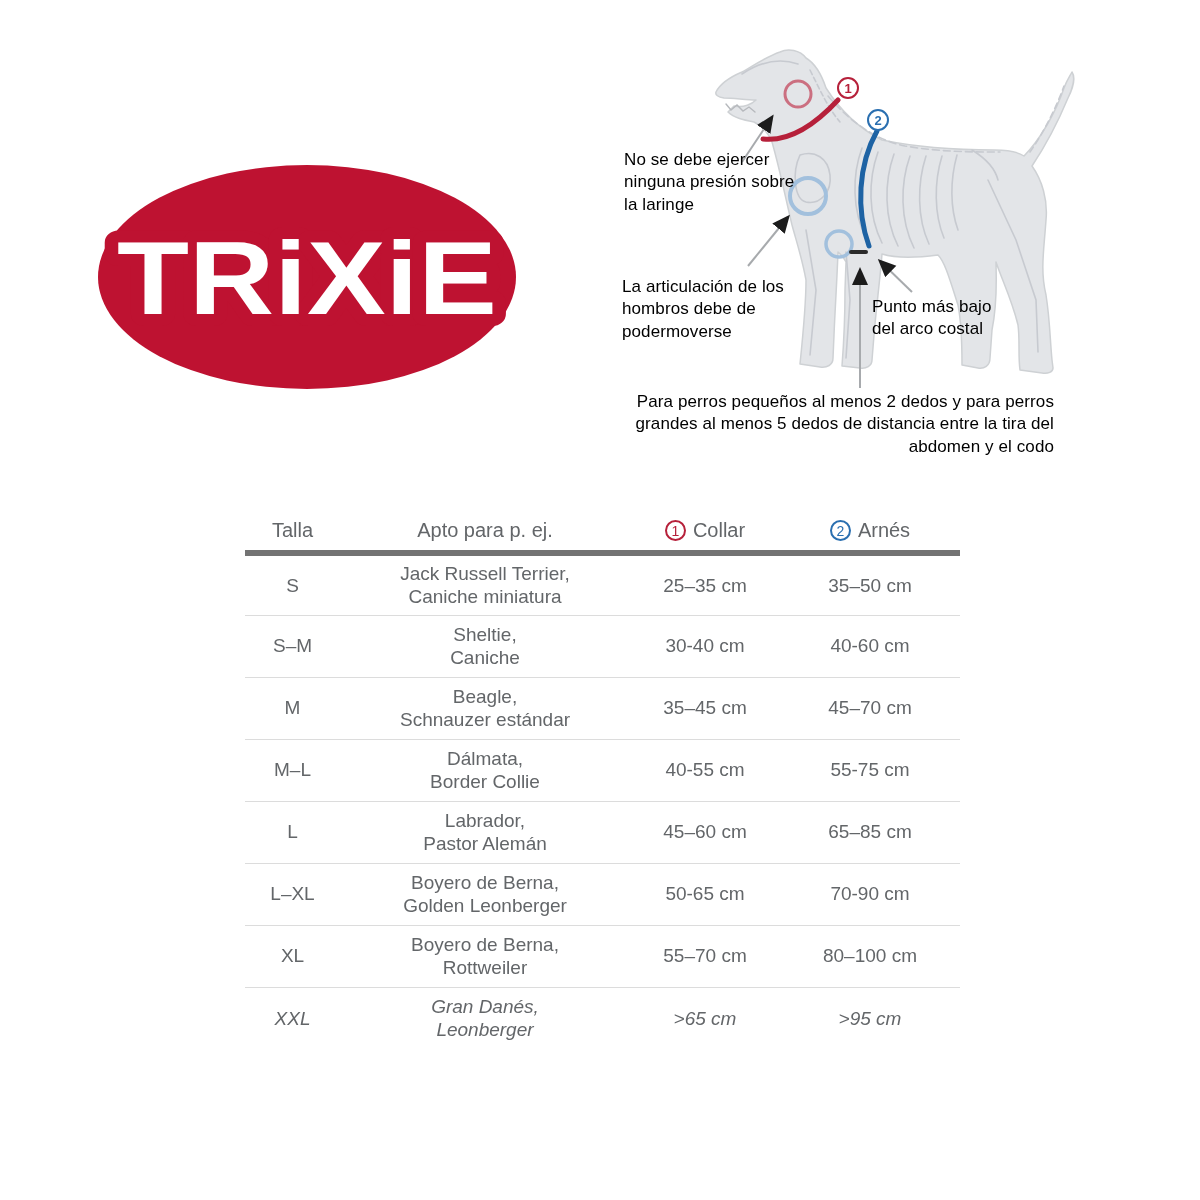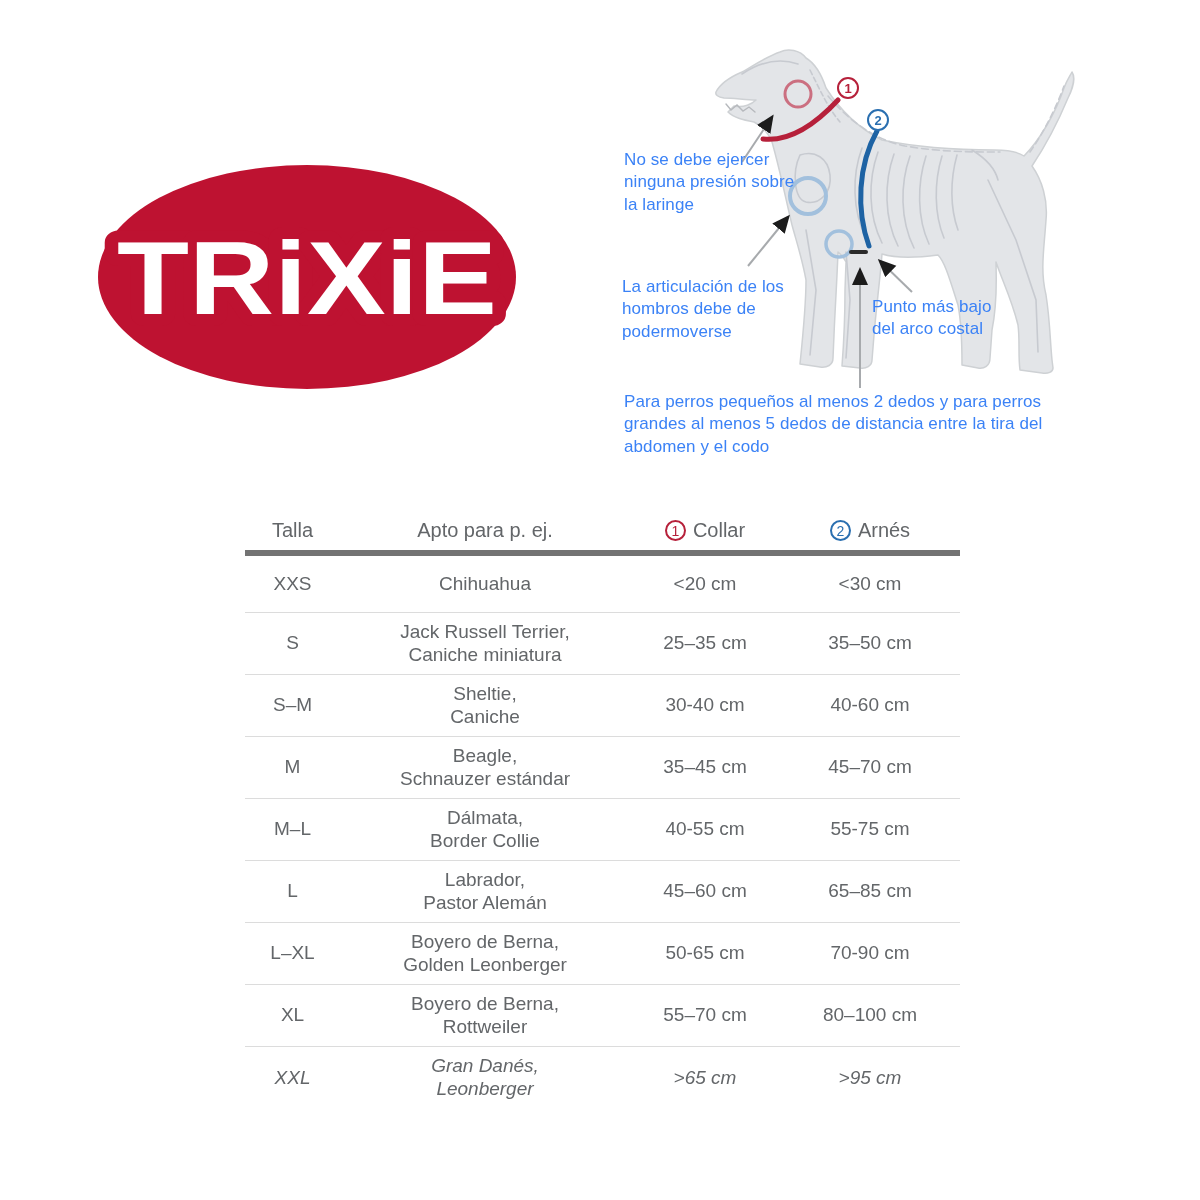--- a/index.html
+++ b/index.html
@@ -1,20 +1,20 @@
 <!DOCTYPE html>
 <html><head>
 <meta charset="utf-8">
 <style>
   html,body{margin:0;padding:0;background:#ffffff;}
   .canvas{position:relative;width:1200px;height:1200px;background:#fff;overflow:hidden;
           font-family:"Liberation Sans","DejaVu Sans",sans-serif;}
   .abs{position:absolute;}
   
-  .ann{position:absolute;color:#3b82f6;font-size:17px;line-height:1.32;letter-spacing:.1px;}
+  .ann{position:absolute;color:#000000;font-size:17px;line-height:1.32;letter-spacing:.1px;}
   
   .size-table{position:absolute;left:245px;top:510px;width:715px;border-collapse:collapse;
               color:#636669;}
   .size-table th{font-weight:normal;font-size:20px;height:40px;text-align:center;vertical-align:middle;
                  border-bottom:6px solid #737373;padding:0;}
   .size-table td{font-size:19px;text-align:center;vertical-align:middle;border-bottom:1px solid #dcdcdc;
                  padding:0;line-height:1.22;}
   .size-table tr:last-child td{border-bottom:none;}
   .hdr-wrap{display:inline-flex;align-items:center;gap:7px;}
   .circ{display:inline-flex;align-items:center;justify-content:center;width:21px;height:21px;
@@ -129,21 +129,21 @@
       <line x1="860" y1="388" x2="860" y2="270" marker-end="url(#arrowhead)"></line>
       <line x1="912" y1="292" x2="880" y2="261" marker-end="url(#arrowhead)"></line>
     </g>
 
     <line x1="851" y1="252" x2="866" y2="252" stroke="#2b2b2b" stroke-width="4" stroke-linecap="round"></line>
   </svg>
 
   <div class="ann" style="left:624px;top:149px;width:176px;">No se debe ejercer ninguna presión sobre la laringe</div>
   <div class="ann" style="left:622px;top:276px;width:186px;">La articulación de los hombros debe de podermoverse</div>
   <div class="ann" style="left:872px;top:296px;width:122px;">Punto más bajo del arco costal</div>
-  <div class="ann" style="left:624px;top:391px;width:430px;">Para perros pequeños al menos 2 dedos y para perros grandes al menos 5 dedos de distancia entre la tira del abdomen y el codo</div>
+  <div class="ann" style="left:624px;top:391px;width:430px;text-align:right;">Para perros pequeños al menos 2 dedos y para perros grandes al menos 5 dedos de distancia entre la tira del abdomen y el codo</div>
 
   <table class="size-table">
     <colgroup>
         <col style="width:95px">
         <col style="width:290px">
         <col style="width:150px">
         <col style="width:180px">
       </colgroup>
     <thead>
       <tr>
@@ -157,26 +157,20 @@
         </th>
         <th>
           <span class="hdr-wrap">
             <span class="circ blue">2</span>
             <span>Arnés</span>
           </span>
         </th>
       </tr>
     </thead>
     <tbody>
-        <tr style="height: 59px;">
-          <td>XXS</td>
-          <td><span>Chihuahua</span></td>
-          <td>&lt;20 cm</td>
-          <td>&lt;30 cm</td>
-        </tr>
         <tr style="height: 62px;">
           <td>S</td>
           <td><span>Jack Russell Terrier,</span><br><span>Caniche miniatura</span></td>
           <td>25–35 cm</td>
           <td>35–50 cm</td>
         </tr>
         <tr style="height: 62px;">
           <td>S–M</td>
           <td><span>Sheltie,</span><br><span>Caniche</span></td>
           <td>30-40 cm</td>

